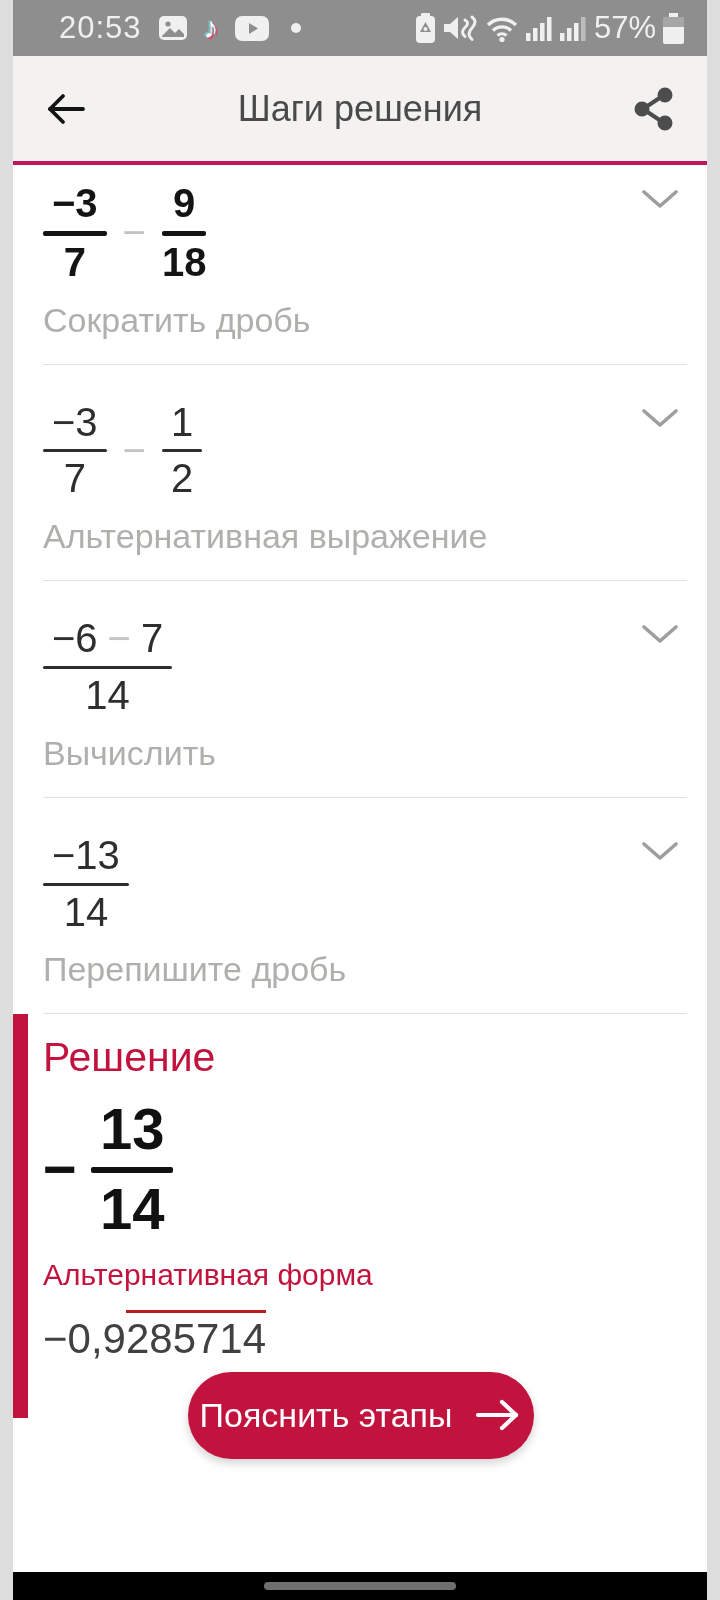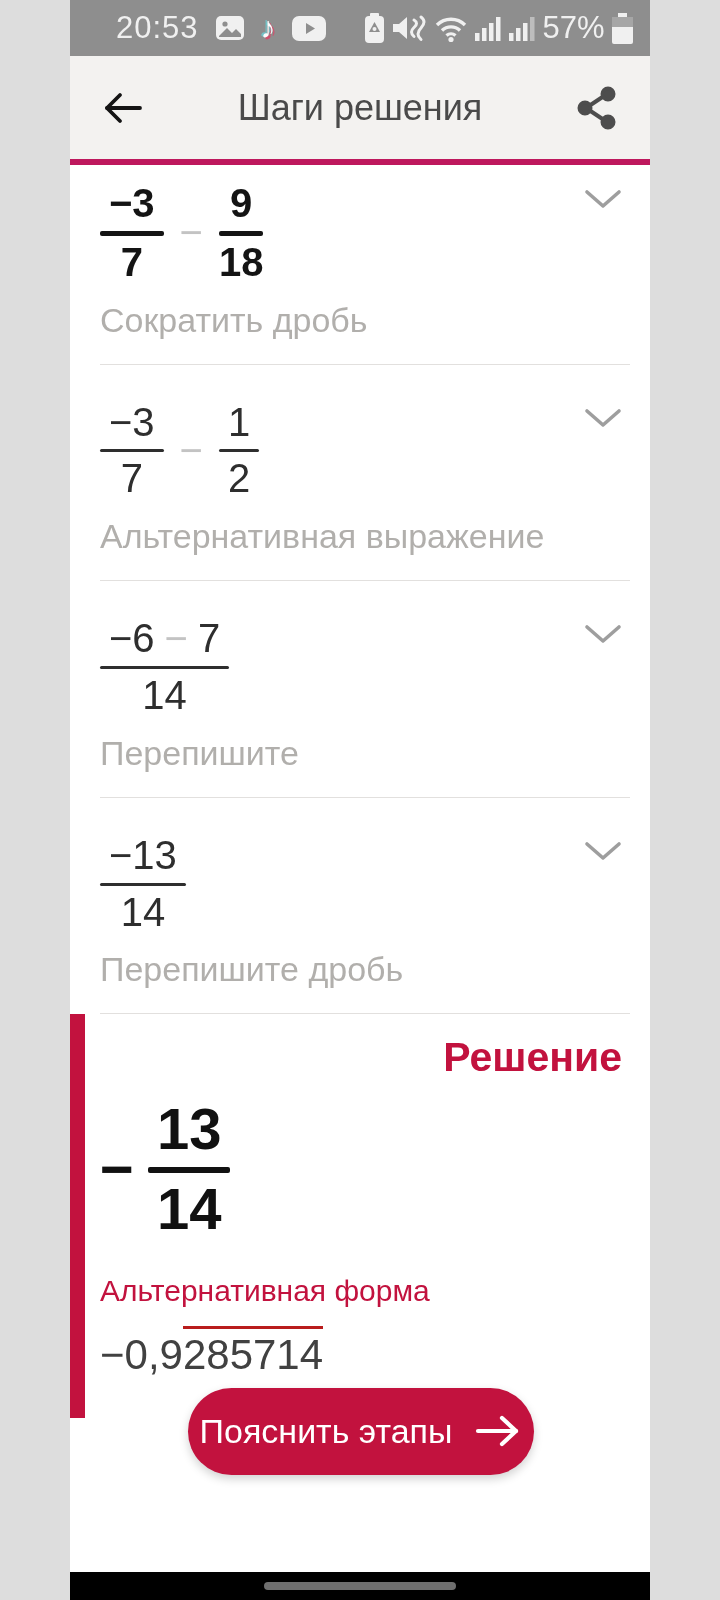--- a/index.html
+++ b/index.html
@@ -1,34 +1,34 @@
 <!DOCTYPE html>
 <html><head>
 <meta charset="utf-8">
 <style>
   * { margin:0; padding:0; box-sizing:border-box; }
   html,body { background:#dddddd; }
   body { font-family:"Liberation Sans", sans-serif; }
-  .screen{ width:580px; height:1600px; background:#ffffff; display:flex; flex-direction:column;
+  .screen{ width:694px; height:1600px; background:#ffffff; display:flex; flex-direction:column;
            overflow:hidden; position:relative; margin:0 auto; }
 
   
   .status-bar{ height:56px; background:var(--sb-bg,#8e8e8e); color:#f0f0f0; display:flex;
                align-items:center; padding:0 22px 0 46px; gap:16px; flex:0 0 auto; }
   .sb-time{ font-size:31px; letter-spacing:1px; }
   .sb-icon{ display:flex; align-items:center; }
   .tiktok-note{ font-size:30px; color:#fdfdfd;
     text-shadow:-2px -1px 0 rgba(110,205,210,.85), 2px 2px 0 rgba(235,55,95,.7); }
   .sb-dot{ width:10px; height:10px; border-radius:50%; background:#f0f0f0; margin-left:6px; }
   .sb-right{ margin-left:auto; display:flex; align-items:center; gap:6px; }
   .sb-batt-pct{ font-size:31px; }
 
   
   .header{ height:109px; background:var(--hdr-bg,#f3f2f0); position:relative; display:flex;
-           align-items:center; padding:16px 32px; flex:0 0 auto; border-bottom:6px solid #be185d; }
+           align-items:center; padding:16px 32px; flex:0 0 auto; border-bottom:4px solid #be185d; }
   .back-button{ background:none; border:none; cursor:pointer; display:flex; align-items:center; }
   .header-title{ position:absolute; left:50%; transform:translateX(-50%); font-size:36px;
                  color:#4a4a4a; white-space:nowrap; }
   .share-button{ background:none; border:none; cursor:pointer; margin-left:auto; display:flex; }
 
   
   .content{ flex:0 0 auto; }
   .step{ padding:36px 28px 24px 30px; position:relative; }
   .step:first-child{ padding-top:16px; }
   .step:not(:first-child)::before{ content:""; position:absolute; top:0; left:30px; right:20px;
@@ -45,26 +45,26 @@
   .frac .den{ display:flex; gap:10px; padding-top:4px; }
   .op{ margin:0 16px; font-weight:400; }
   .gray{ color:#c3c3c3; }
   .step-label{ margin-top:16px; font-size:34px; color:#b1afac; }
   .divider{ height:1px; background:#e2e0de; margin:0 20px 0 30px; }
 
   
   .solution{ position:relative; padding:20px 28px 0 30px; }
   .solution::before{ content:""; position:absolute; left:0; top:0; width:15px; height:404px;
                      background:var(--accent,#c2123e); }
-  .solution-title{ font-size:41px; font-weight:bold; color:var(--accent,#c2123e);text-align:right; }
+  .solution-title{ font-size:41px; font-weight:normal; color:var(--accent,#c2123e); }
   .solution-expr{ margin-top:16px; display:flex; align-items:center; font-size:58px;
                   font-weight:bold; color:#111; line-height:1.12; }
   .solution-expr .tx{ margin-right:14px; }
   .solution-expr .frac .bar{ height:6px; }
-  .alt-label{ margin-top:32px; font-size:30px; color:var(--accent,#c2123e); }
+  .alt-label{ margin-top:16px; font-size:30px; color:var(--accent,#c2123e); }
   .alt-value{ margin-top:18px; font-size:42px; color:#414141; display:flex; align-items:flex-end;
               line-height:1.25; }
   .alt-value .over{ border-top:3px solid #b91c1c; }
   .explain-button{ margin:6px auto 8px; display:flex; align-items:center; justify-content:center;
                    gap:22px; width:346px; height:87px; border-radius:44px; border:none;
                    background:var(--accent,#c2123e); color:#fff; font-size:34px; cursor:pointer;
                    font-family:"Liberation Sans", sans-serif; box-shadow:0 4px 10px rgba(0,0,0,.18); }
 
   
   .nav-bar{ margin-top:auto; height:28px; background:#000; display:flex; align-items:center;
@@ -237,21 +237,21 @@
                 <span class="bar"></span>
                 <span class="den">
                   <span>14</span>
                 </span>
               </span>
             </div>
             <button class="chevron"><svg width="38" height="22" viewBox="0 0 38 22" fill="none" stroke="#9e9e9e" stroke-width="3.6" stroke-linecap="round" stroke-linejoin="round">
                 <polyline points="3,3 19,17 35,3"></polyline>
               </svg></button>
           </div>
-          <div class="step-label">Перепишите</div>
+          <div class="step-label">Вычислить</div>
         </div>
         <div class="step">
           <div class="step-row">
             <div class="expr">
               <span class="frac">
                 <span class="num">
                   <span>−13</span>
                 </span>
                 <span class="bar"></span>
                 <span class="den">

